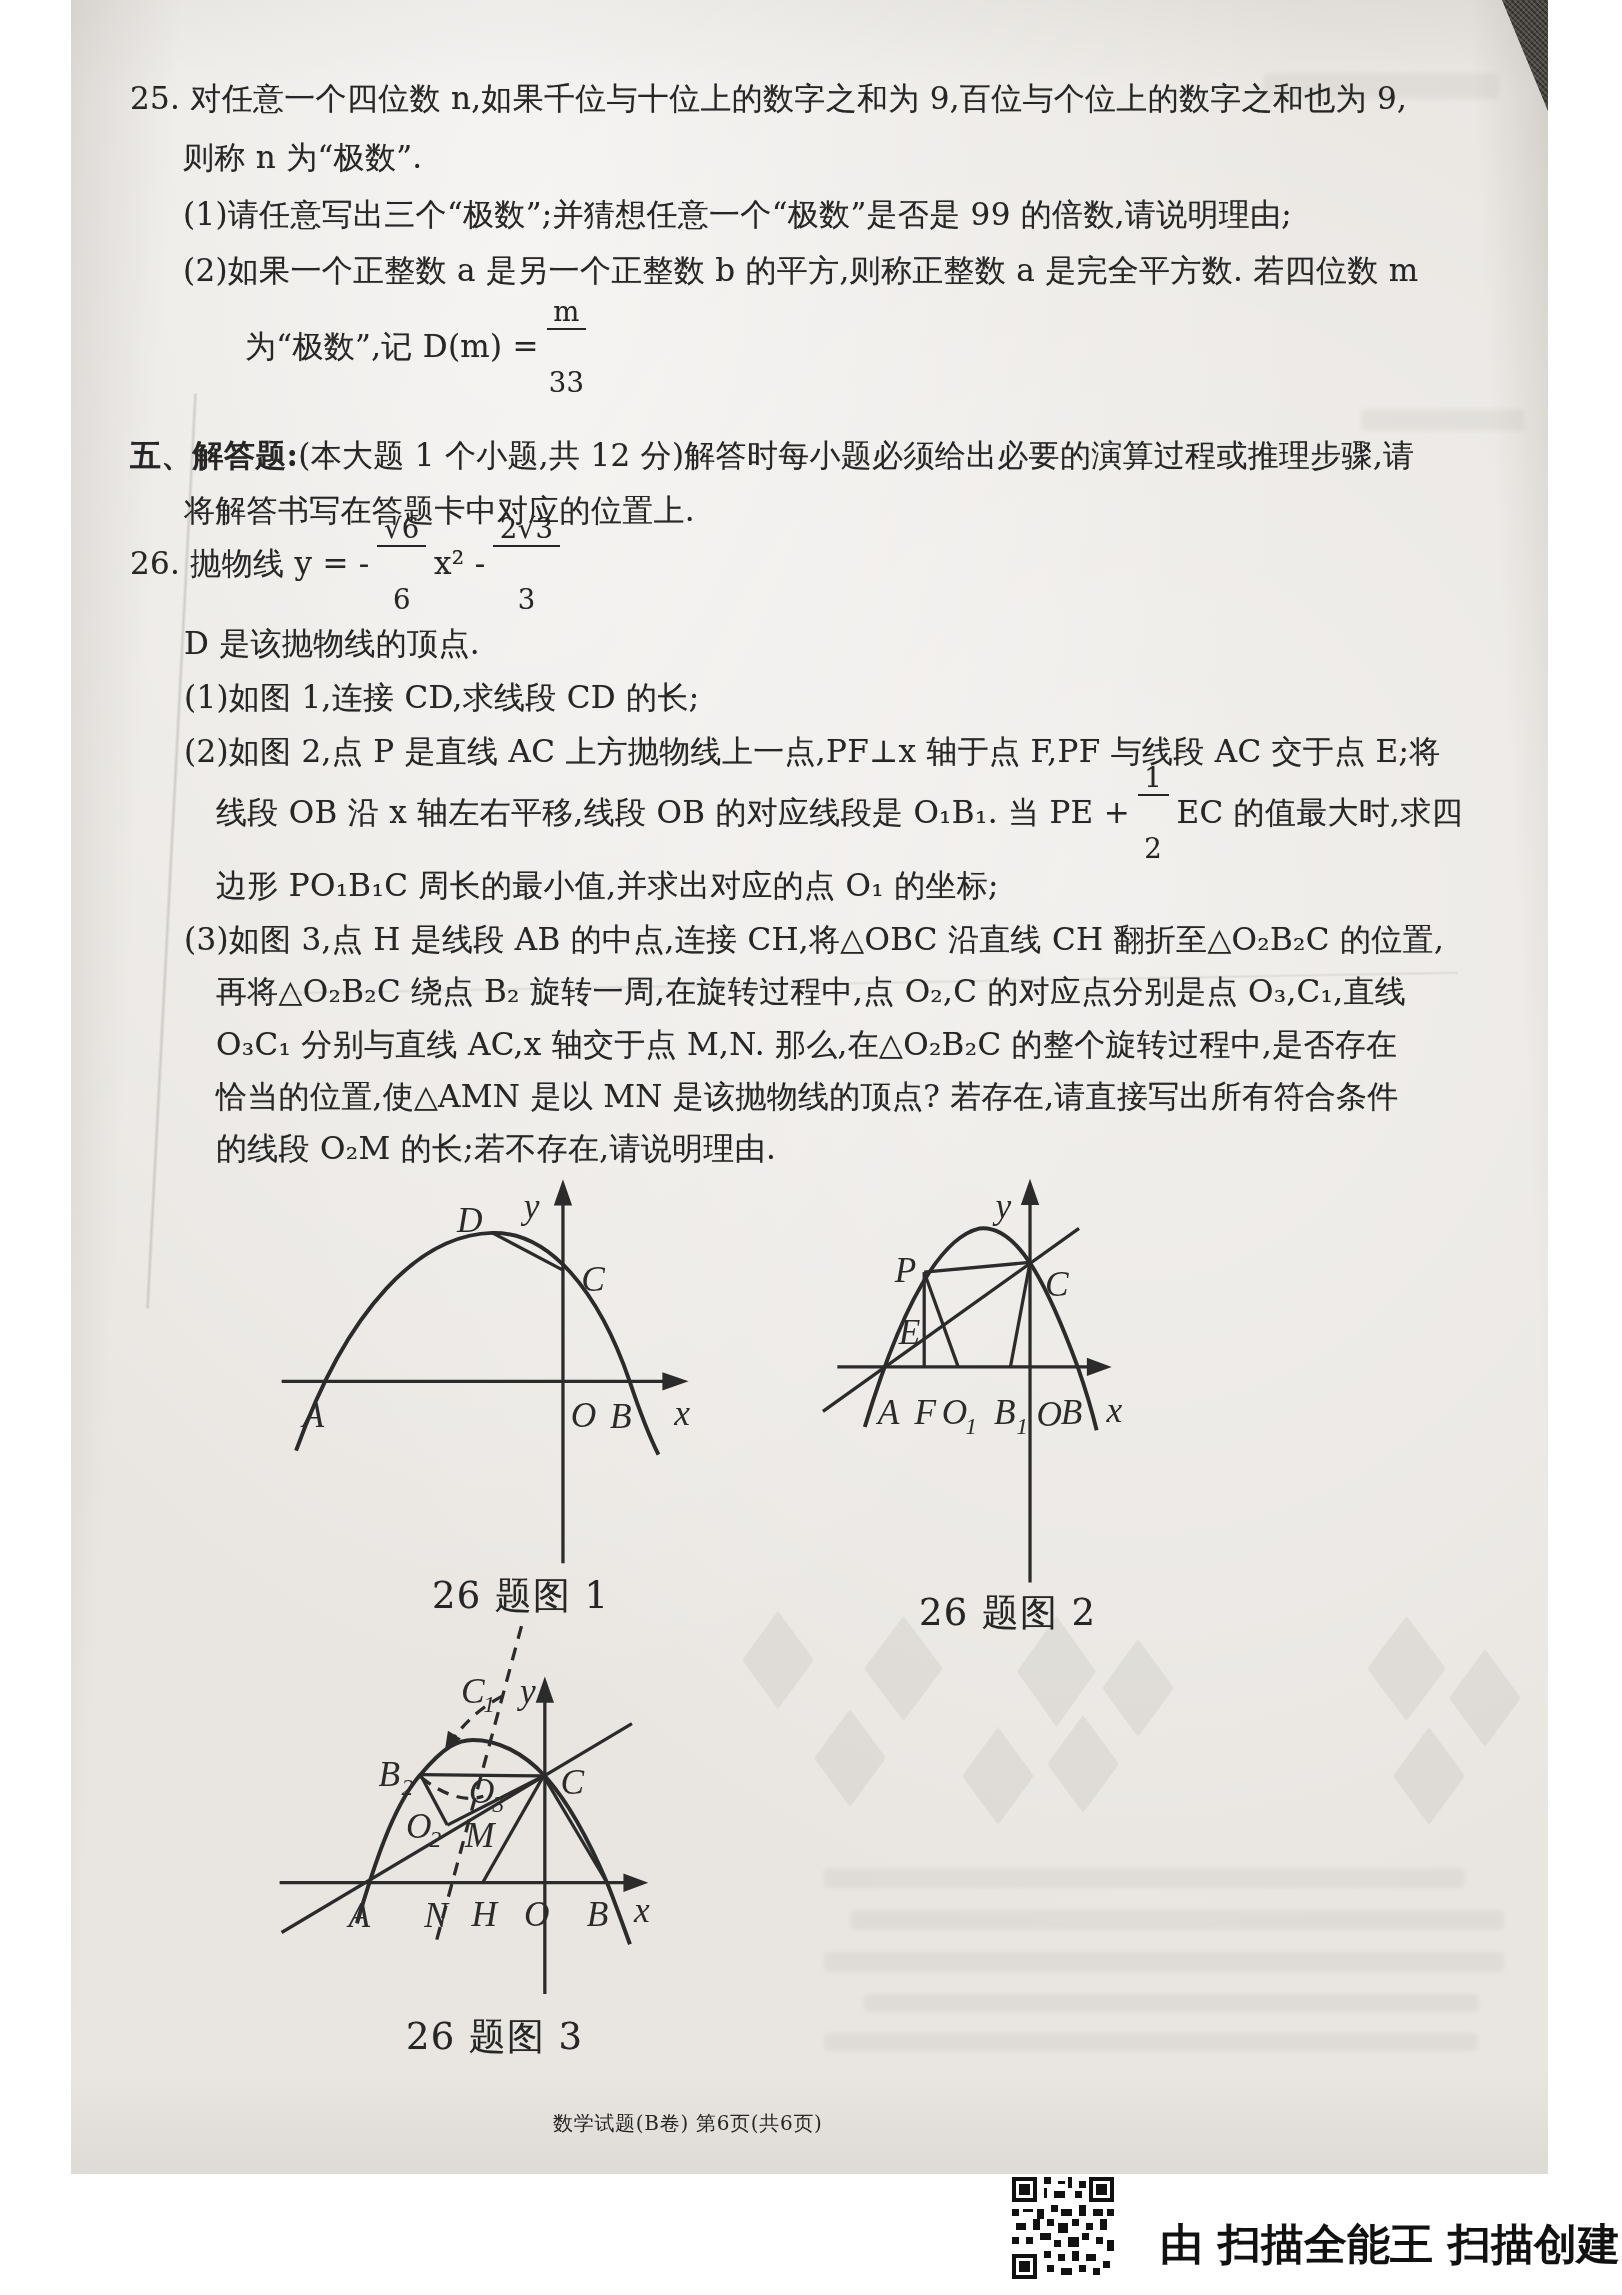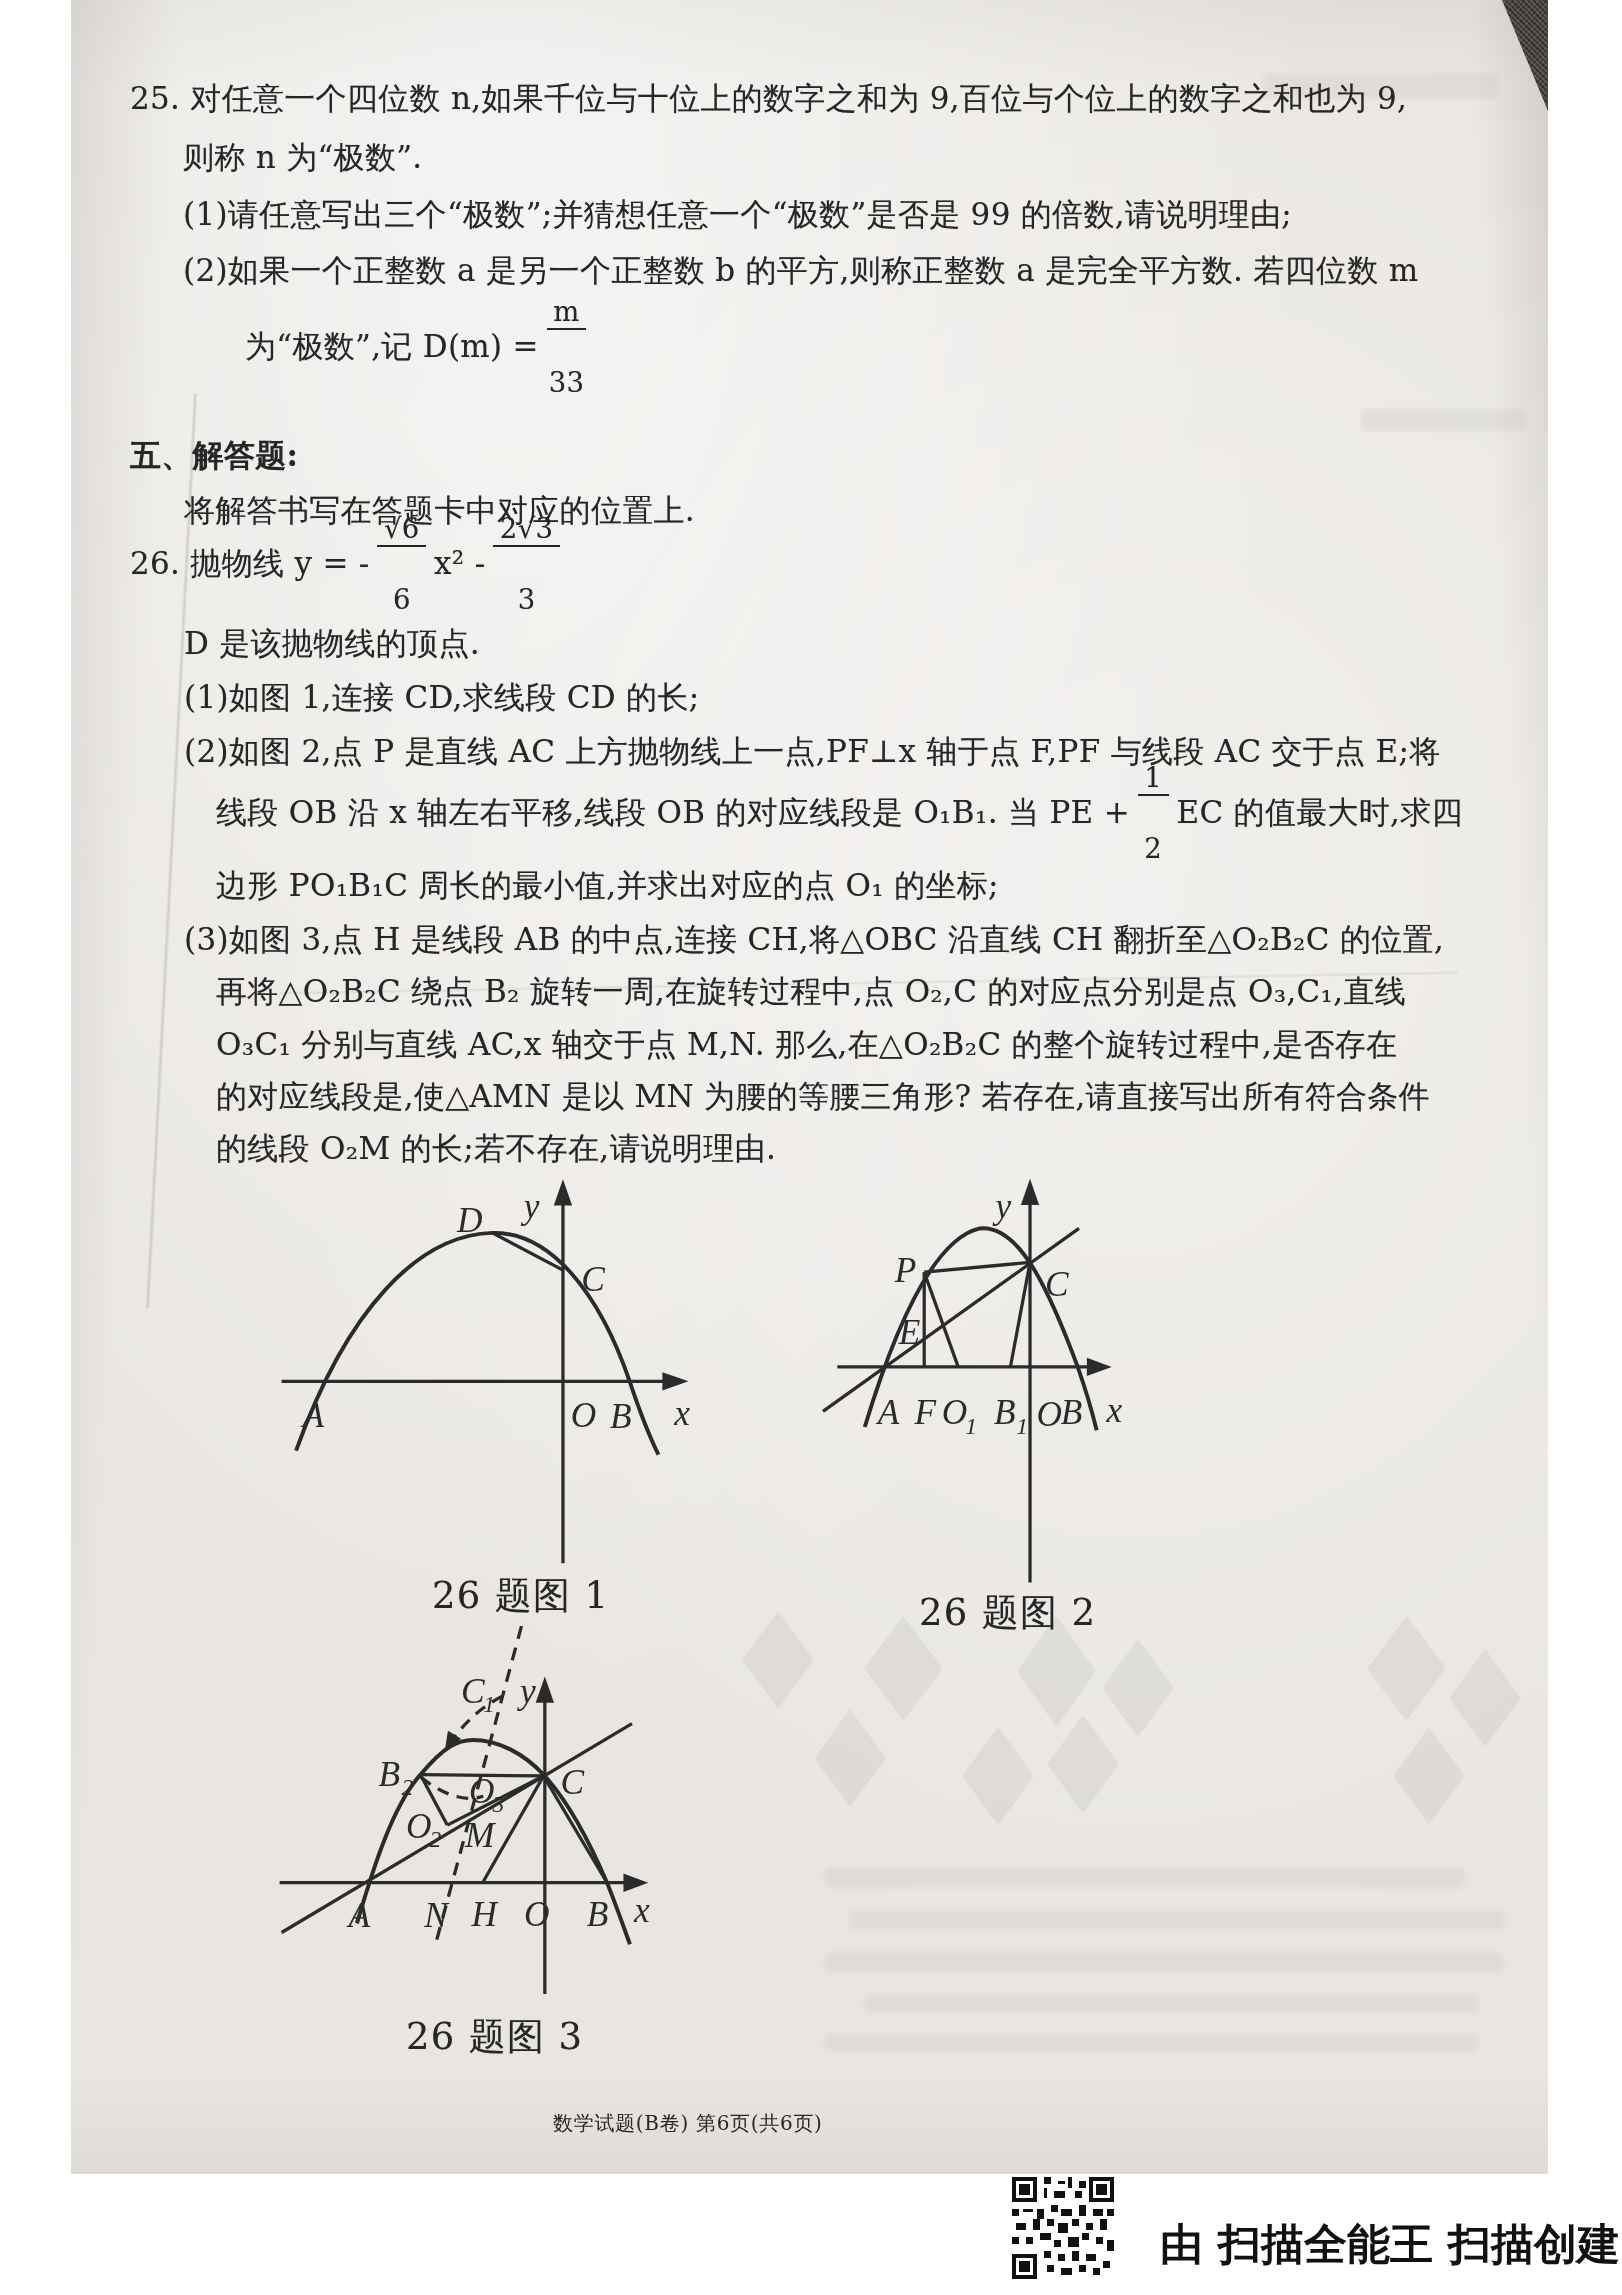--- a/index.html
+++ b/index.html
@@ -108,20 +108,21 @@
 <div class="line tall" style="left:245px;top:301px">
   <span>为“极数”,记 D(m) =</span>
   <span class="frac">
     <span class="num">m</span>
       <span class="den">33</span>
   </span>
 </div>
 
 <div class="line" style="left:130px;top:437px">
   <span class="bold">五、解答题:</span>
+    <span>(本大题 1 个小题,共 12 分)解答时每小题必须给出必要的演算过程或推理步骤,请</span>
 </div>
 <div class="line" style="left:184px;top:492px">
     <span>将解答书写在答题卡中对应的位置上.</span>
   </div>
 
 <div class="line tall" style="left:130px;top:518px">
   <span>26. 抛物线 y = -</span>
   <span class="frac">
     <span class="num">√6</span>
       <span class="den">6</span>
@@ -155,21 +156,21 @@
 <div class="line" style="left:184px;top:921px">
     <span>(3)如图 3,点 H 是线段 AB 的中点,连接 CH,将△OBC 沿直线 CH 翻折至△O₂B₂C 的位置,</span>
   </div>
 <div class="line" style="left:216px;top:973px">
     <span>再将△O₂B₂C 绕点 B₂ 旋转一周,在旋转过程中,点 O₂,C 的对应点分别是点 O₃,C₁,直线</span>
   </div>
 <div class="line" style="left:216px;top:1026px">
     <span>O₃C₁ 分别与直线 AC,x 轴交于点 M,N. 那么,在△O₂B₂C 的整个旋转过程中,是否存在</span>
   </div>
 <div class="line" style="left:216px;top:1078px">
-    <span>的对应线段是,使△AMN 是以 MN 为腰的等腰三角形? 若存在,请直接写出所有符合条件</span>
+    <span>恰当的位置,使△AMN 是以 MN 是该抛物线的顶点? 若存在,请直接写出所有符合条件</span>
   </div>
 <div class="line" style="left:216px;top:1130px">
     <span>的线段 O₂M 的长;若不存在,请说明理由.</span>
   </div>
 
 <svg style="left:275px;top:1174px" width="432" height="314" viewBox="420 1795 660 480">
   <line class="fig-stroke" x1="430" y1="2112" x2="1040" y2="2112" stroke-width="5"></line>
   <polygon points="1052,2112 1012,2098 1012,2126" fill="#2b2b2b"></polygon>
   <line class="fig-stroke" x1="860" y1="2390" x2="860" y2="1812" stroke-width="5"></line>
   <polygon points="860,1803 846,1843 874,1843" fill="#2b2b2b"></polygon>

